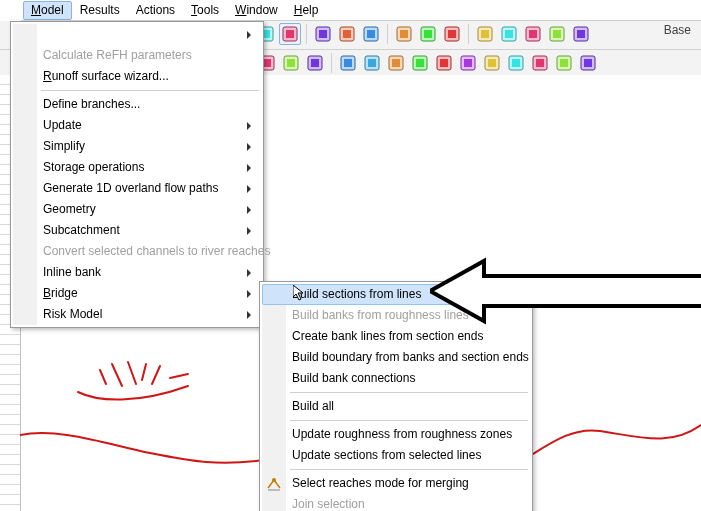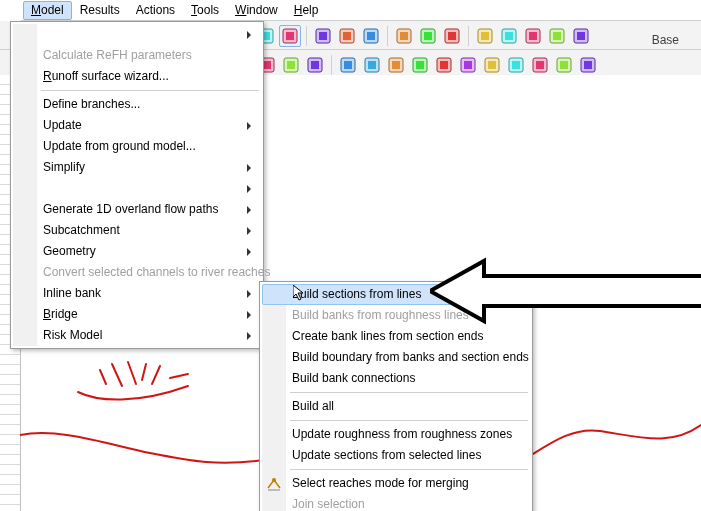--- a/index.html
+++ b/index.html
@@ -52,23 +52,23 @@
   .mnemonic { text-decoration: underline; }
 
   
   .toolbars {
     position: absolute;
     top: 21px; left: 0; right: 0;
     background: var(--toolbar-bg);
     border-bottom: 1px solid var(--toolbar-line);
   }
   .toolbar-row {
-    display: flex; align-items: flex-end;
+    display: flex; align-items: flex-start;
     height: 24px;
-    padding: 2px 16px;
+    padding: 2px 4px;
     gap: 2px;
     border-bottom: 1px solid var(--toolbar-line);
   }
   .toolbar-row:last-child { border-bottom: none; }
   .tbtn {
     width: 20px; height: 20px;
     border: 1px solid transparent;
     border-radius: 2px;
     display: flex; align-items: center; justify-content: center;
     background: transparent;
@@ -498,39 +498,37 @@
     </div>
     <div class="menu-sep"></div>
     <div class="menu-row">
       <span>Define branches...</span>
     </div>
     <div class="menu-row">
       <span>Update</span>
       <span class="sub-arrow"></span>
     </div>
     <div class="menu-row">
-      <span>Update from ground model...</span>
-    </div>
-    <div class="menu-row">
       <span>Simplify</span>
       <span class="sub-arrow"></span>
     </div>
     <div class="menu-row">
+      <span>Storage operations</span>
       <span class="sub-arrow"></span>
     </div>
     <div class="menu-row">
       <span>Generate 1D overland flow paths</span>
       <span class="sub-arrow"></span>
     </div>
     <div class="menu-row">
+      <span>Geometry</span>
+      <span class="sub-arrow"></span>
+    </div>
+    <div class="menu-row">
       <span>Subcatchment</span>
-      <span class="sub-arrow"></span>
-    </div>
-    <div class="menu-row">
-      <span>Geometry</span>
       <span class="sub-arrow"></span>
     </div>
     <div class="menu-row disabled">
       <span>Convert selected channels to river reaches</span>
     </div>
     <div class="menu-row">
       <span>Inline bank</span>
       <span class="sub-arrow"></span>
     </div>
     <div class="menu-row">

